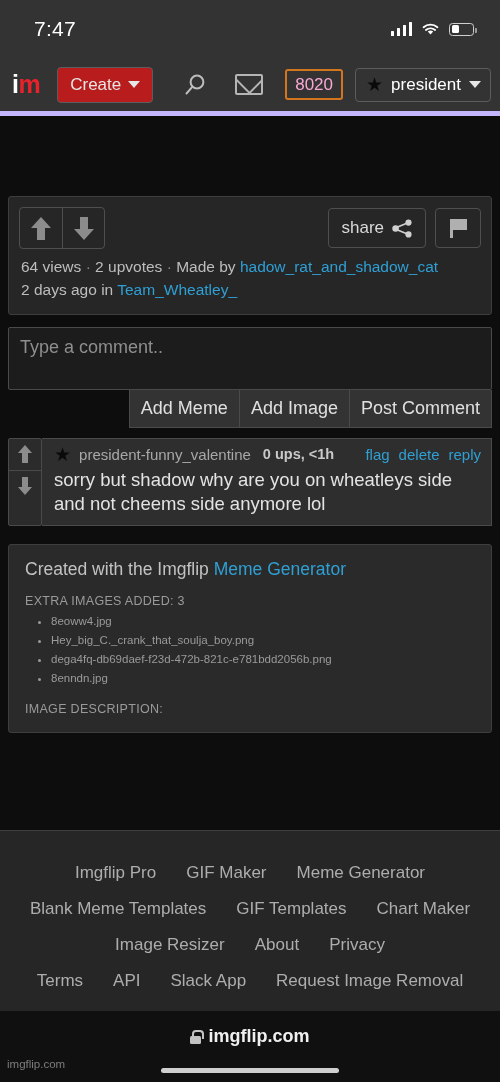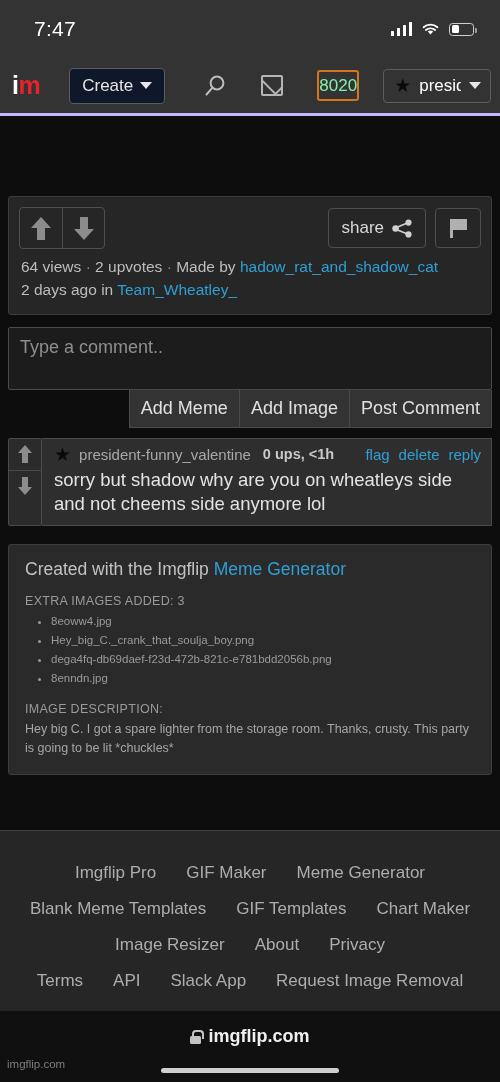--- a/index.html
+++ b/index.html
@@ -23,38 +23,38 @@
   .bars i { display:block; width: 3.5px; background: #ffffff; border-radius: .5px; }
   .bars i:nth-child(1){height:5px}.bars i:nth-child(2){height:8px}
   .bars i:nth-child(3){height:11px}.bars i:nth-child(4){height:14px}
   .wifi { width: 19px; height: 14px; position: relative; }
   .battery { width: 25px; height: 13px; border: 1.6px solid #cfcfcf; border-radius: 3.5px; position: relative; padding: 1.5px; }
   .battery::after { content:""; position:absolute; right:-4px; top:4px; width:2px; height:5px; background:#9a9a9a; border-radius:0 1px 1px 0; }
   .battery .lvl { height: 100%; background: #ffffff; border-radius: 1.5px; }
 
   
   .header {
-    height: 58px; background: #333333; border-bottom: 3px solid #c4b5fd;
-    display: flex; align-items: center; padding: 0 9px 0 12px; gap: 16px;
+    height: 58px; background: #333333; border-bottom: 5px solid #c4b5fd;
+    display: flex; align-items: center; padding: 0 9px 0 12px; gap: 4px;
   }
   .logo { font-size: 25px; font-weight: bold; line-height: 1; letter-spacing: -0.5px; margin-right: 13px; }
   .logo .i { color:#ffffff; } .logo .m { color:#e8222a; }
   .btn {
-    border: 1px solid #5d5d5d; border-radius: 4px; background: #0f172a;
+    border: 1px solid #5d5d5d; border-radius: 4px; background: #b91c1c;
     color: #e6e6e6; font-size: 17px; padding: 7px 12px;
     display: flex; align-items: center; gap: 7px; white-space: nowrap; justify-content: flex-end;
   }
   .caret { width:0;height:0;border-left:6px solid transparent;border-right:6px solid transparent;border-top:7px solid #e6e6e6; }
   .search-icon { margin-left: 22px; width: 34px; display:flex; align-items:center; justify-content:center; }
   .spacer { flex: 1; }
   .mail-icon { width: 28px; height: 21px; border: 2px solid #b5b5b5; border-radius: 2px; position: relative; overflow:hidden; margin-right: 18px; }
   .mail-icon::after{content:"";position:absolute;top:-7px;left:2px;width:19px;height:19px;border-right:2px solid #b5b5b5;border-bottom:2px solid #b5b5b5;transform:rotate(45deg);}
   .points {
-    border: 2px solid #d4761e; border-radius: 3px; color: #86efac;
-    font-size: 17px; padding: 5px 0; line-height: 1;
+    border: 2px solid #d4761e; border-radius: 3px; color: #f9a8d4;
+    font-size: 17px; padding: 5px 8px; line-height: 1;
   }
   .userbtn {
     border: 1px solid #5d5d5d; border-radius: 4px; background: #333333;
     display:flex; align-items:center; gap: 8px; padding: 6px 9px 6px 10px;
     margin-left: 8px; max-width: 137px; overflow: hidden;
   }
   .userbtn .star { font-size: 19px; color: #0a0a0a; line-height:1; }
   .userbtn .uname { color:#ffffff; font-size:17px; white-space:nowrap; overflow:hidden; }
 
   
@@ -267,21 +267,20 @@
       <a href="#">Meme Generator</a>
     </div>
     <div class="sec-title">EXTRA IMAGES ADDED: 3</div>
     <ul id="extra-list">
         <li>8eoww4.jpg</li>
         <li>Hey_big_C._crank_that_soulja_boy.png</li>
         <li>dega4fq-db69daef-f23d-472b-821c-e781bdd2056b.png</li>
         <li>8enndn.jpg</li>
       </ul>
     <div class="sec-title">IMAGE DESCRIPTION:</div>
-    <div class="desc">Hey big C. I got a spare lighter from the storage room. Thanks, crusty. This party is going to be lit *chuckles*</div>
   </div>
 
   <div class="footer" id="footer">
       <div class="frow">
         <a href="#">Imgflip Pro</a>
         <a href="#">GIF Maker</a>
         <a href="#">Meme Generator</a>
       </div>
       <div class="frow">
         <a href="#">Blank Meme Templates</a>

